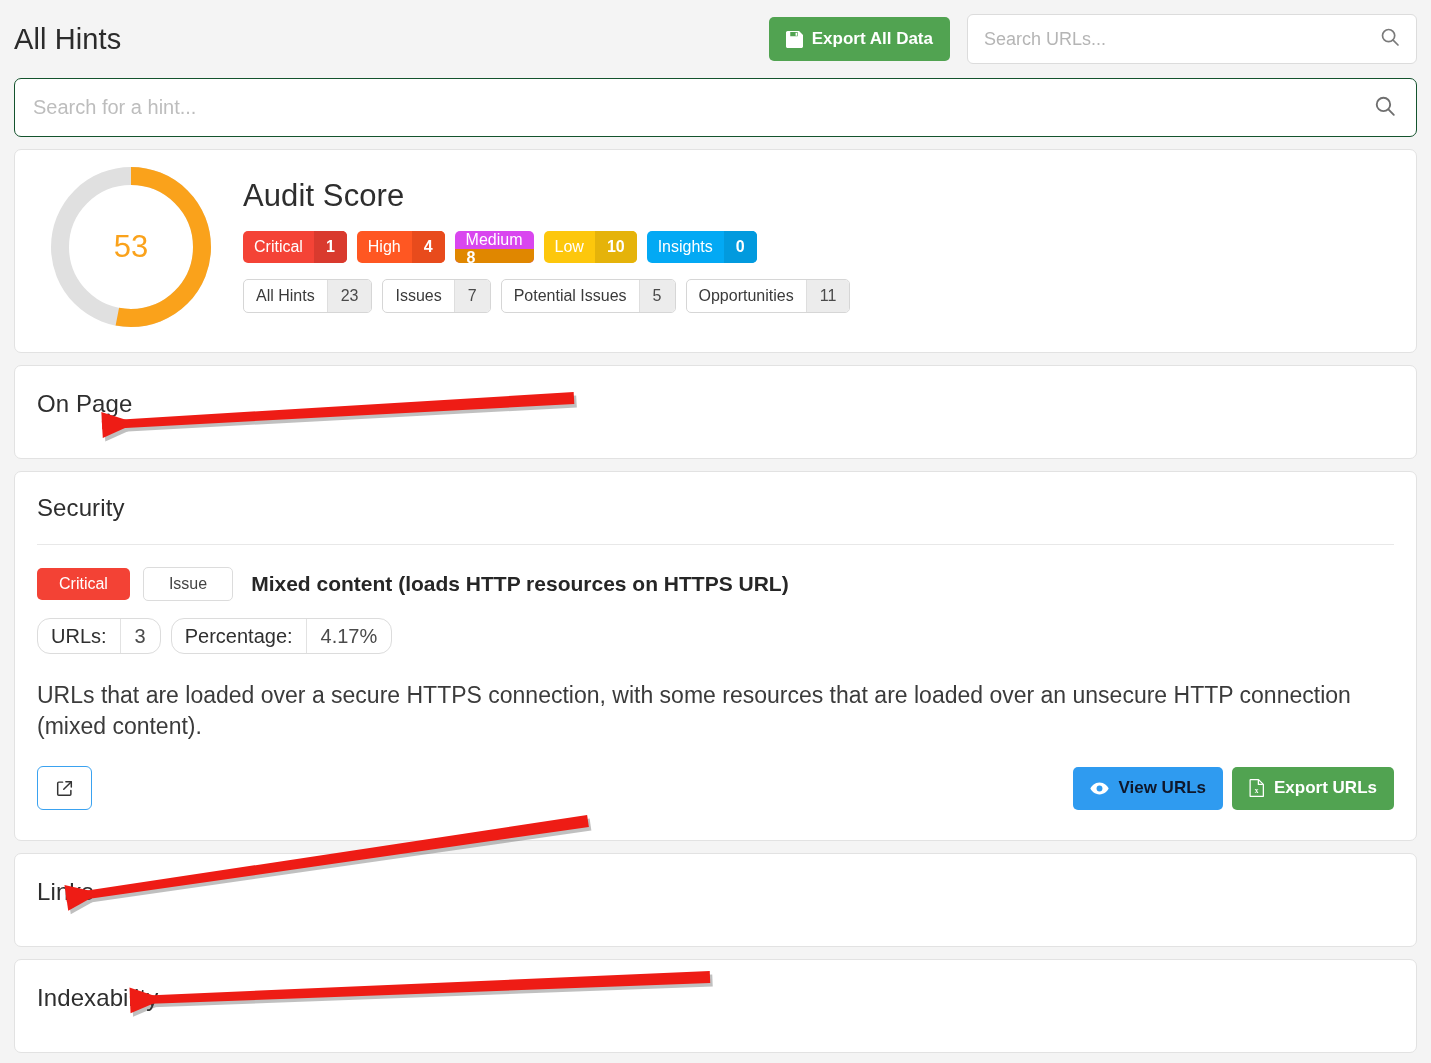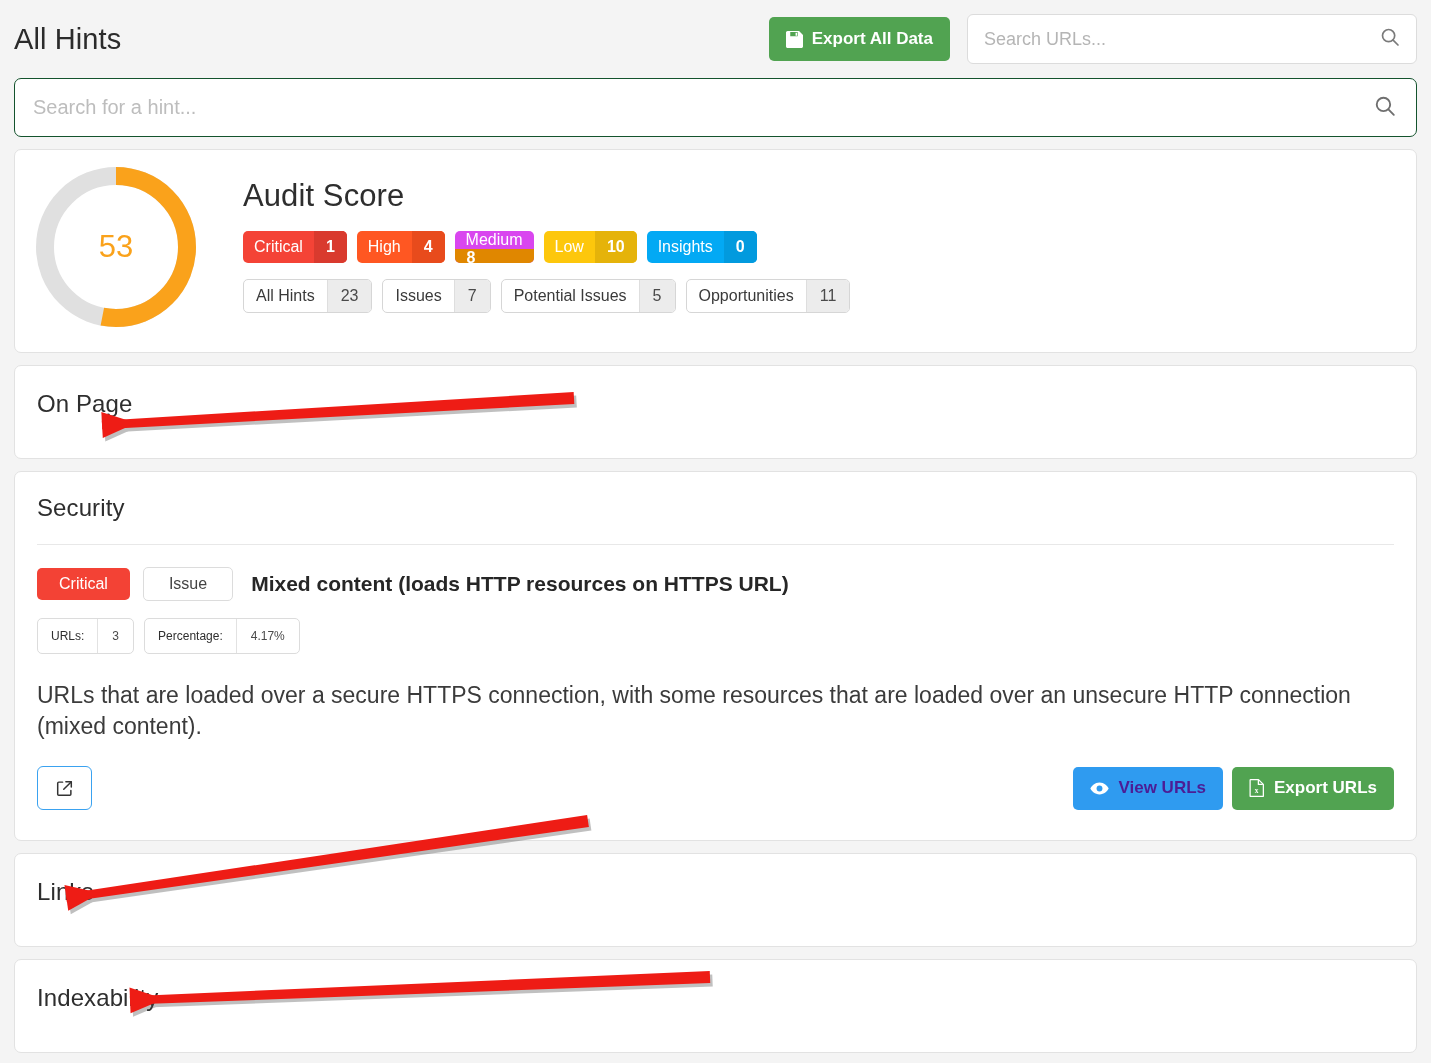--- a/index.html
+++ b/index.html
@@ -114,20 +114,21 @@
     margin: 0 14px 12px 14px;
   }
 
   
   .score-card { display: flex; padding: 14px 18px 22px 18px; }
   .donut-wrap {
     width: 196px;
     min-width: 196px;
     display: flex;
     align-items: center;
+    justify-content: center;
     position: relative;
   }
   .donut { position: relative; width: 166px; height: 166px; }
   .donut .score-num {
     position: absolute;
     left: 0; right: 0; top: 50%;
     transform: translateY(-50%);
     text-align: center;
     font-size: 31px;
     color: #f5a623;
@@ -216,24 +217,24 @@
     font-size: 21px;
     font-weight: 700;
     color: #262626;
     margin-left: 5px;
   }
   .metric-row { display: flex; gap: 10px; margin-bottom: 26px; }
   .metric {
     display: flex;
     align-items: stretch;
     border: 1px solid #dcdcdc;
-    border-radius: 5px;
+    border-radius: 13px;
     overflow: hidden;
     height: 36px;
-    font-size: 12px;
+    font-size: 20px;
     background: #fff;
   }
   .metric .m-lbl { padding: 0 13px; display: flex; align-items: center; color: #2f2f2f; font-weight: 400; }
   .metric .m-val {
     padding: 0 14px;
     display: flex;
     align-items: center;
     color: #4b4b4b;
     border-left: 1px solid #e2e2e2;
   }
@@ -257,21 +258,21 @@
     gap: 12px;
     cursor: pointer;
     font-family: "Liberation Sans", sans-serif;
   }
   .right-actions { margin-left: auto; display: flex; gap: 9px; }
   .btn-view {
     background: #2e9bf0;
     background: #2f9bf0;
     border: none;
     border-radius: 5px;
-    color: #4c1d95;
+    color: #0f172a;
     font-size: 17px;
     font-weight: 700;
     padding: 0 17px;
     height: 43px;
     display: flex;
     align-items: center;
     gap: 9px;
     cursor: pointer;
     font-family: "Liberation Sans", sans-serif;
   }

